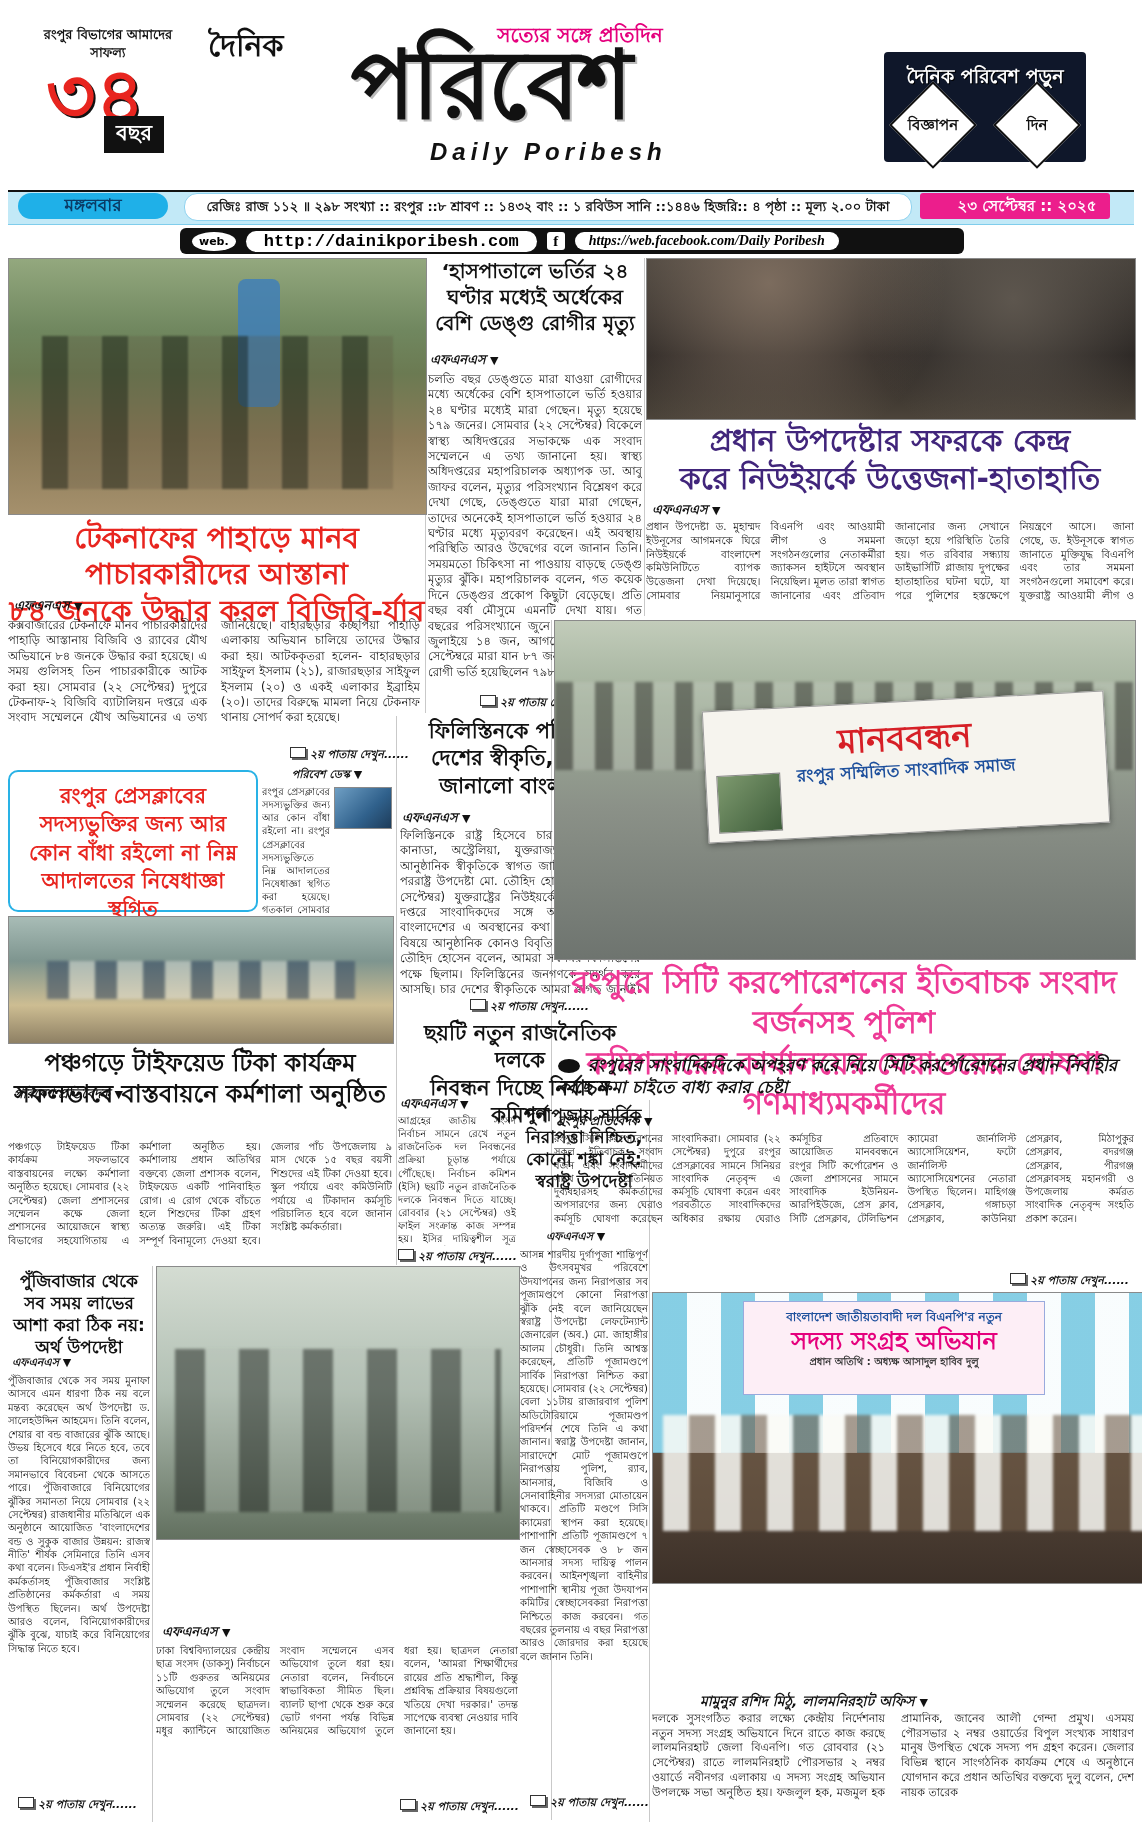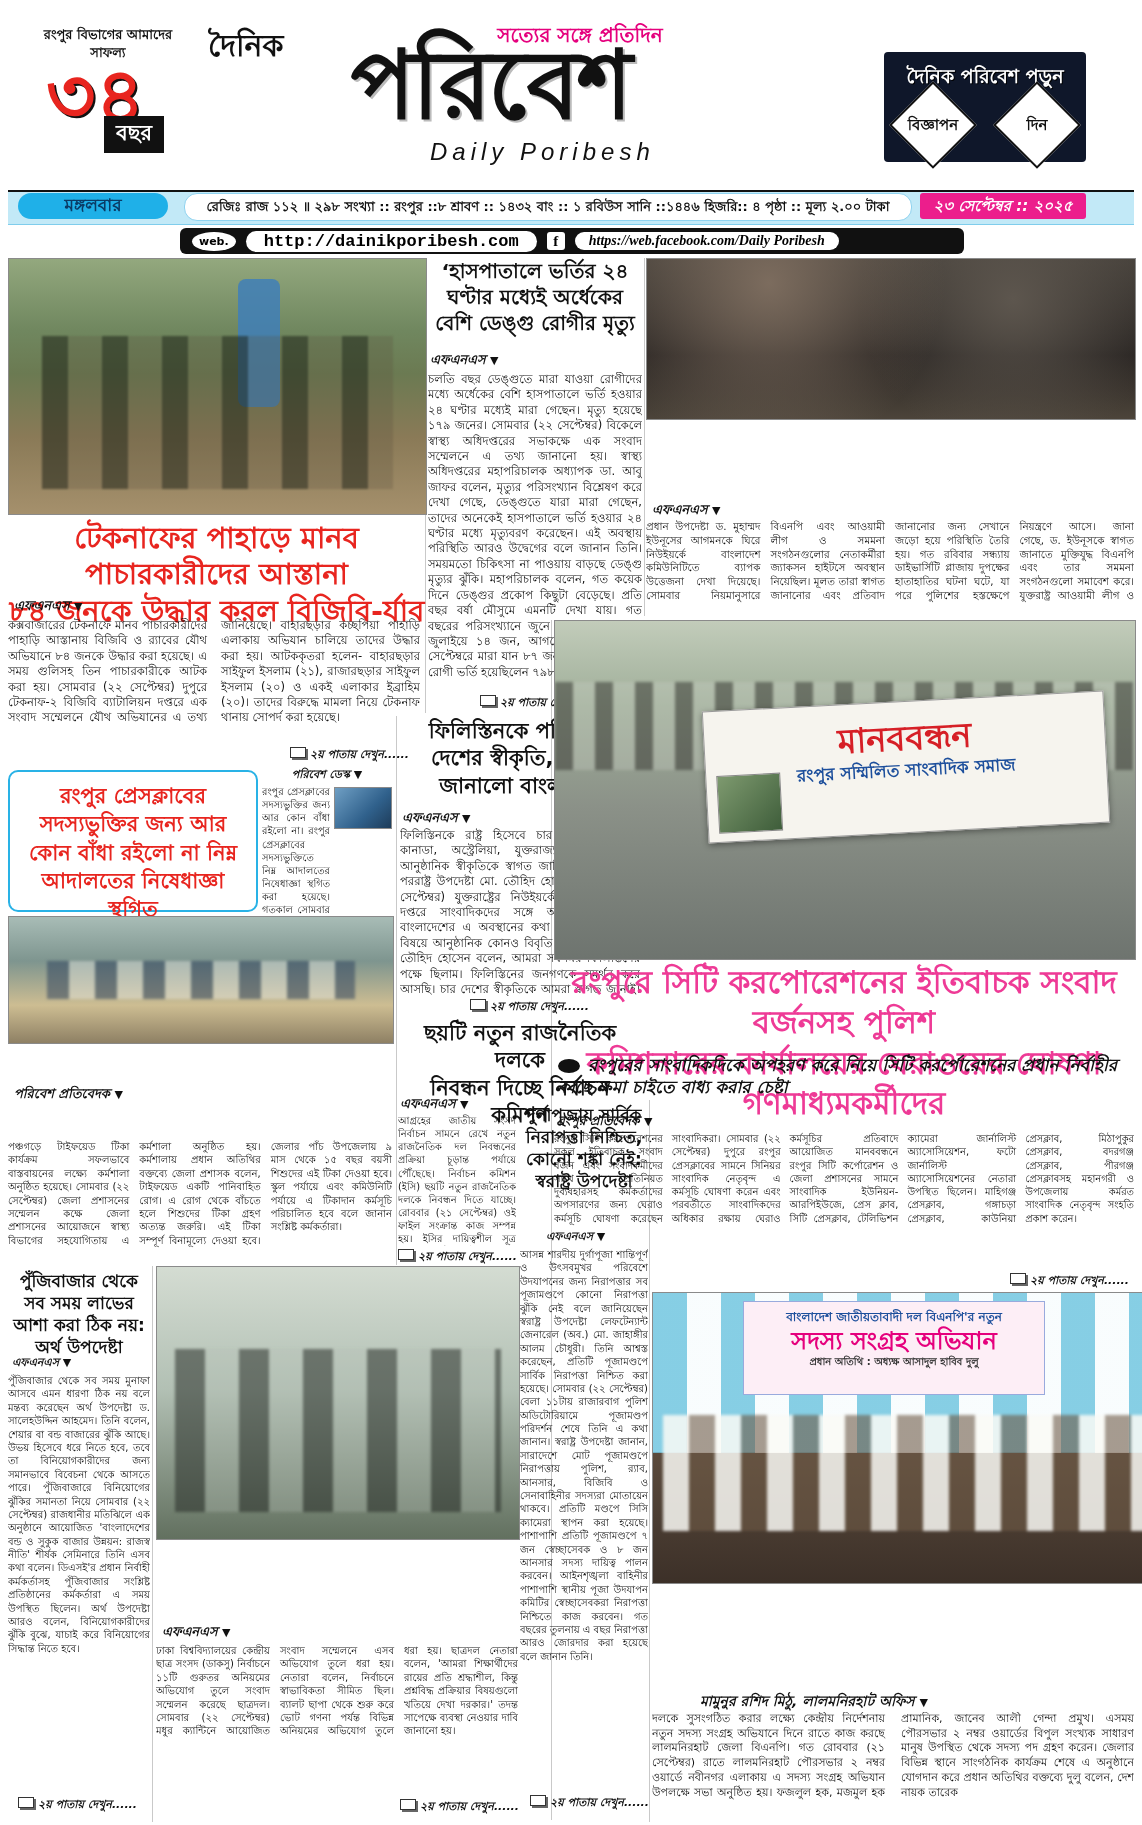--- a/index.html
+++ b/index.html
@@ -17,36 +17,36 @@
                box-shadow:2px 2px 0 #666;margin-right:4px;}
   .vrule{position:absolute;width:1px;background:#c9c9c9;}
   
   .tagline{font-size:13px;font-weight:bold;line-height:1.35;}
   .yearnum{font-size:76px;line-height:1;font-weight:bold;color:#e8251f;
            text-shadow:2px 2px 0 #111;}
   .yearlbl{background:#111;color:#fff;font-size:21px;font-weight:bold;padding:1px 12px;}
   .logo-top{font-size:30px;font-weight:bold;}
   .logo-main{font-size:95px;line-height:1;font-weight:bold;letter-spacing:-3px;
              text-shadow:2px 2px 0 #bbb;}
-  .logo-sub{font-size:24px;font-weight:normal;font-style:italic;letter-spacing:5px;
+  .logo-sub{font-size:24px;font-weight:bold;font-style:italic;letter-spacing:5px;
             font-family:"Liberation Sans",sans-serif;}
   .slogan{color:#e5007d;font-size:20px;font-weight:bold;}
   .adbox{background:#0f172a;border-radius:4px;}
   .adbox .l1{color:#fff;font-size:19px;font-weight:bold;text-shadow:1px 1px 0 #000;}
   .diamond{display:inline-block;background:#fff;border:2px solid #111;transform:rotate(45deg);
            width:58px;height:58px;position:relative;}
   .diamond span{position:absolute;left:50%;top:50%;transform:translate(-50%,-50%) rotate(-45deg);
                 font-size:15px;font-weight:bold;white-space:nowrap;}
   .bluestrip{background:#c2e9f7;border-top:2px solid #111;border-bottom:1px solid #7fcdec;}
   .daybox{background:#1fb0e8;border-radius:14px;color:#0a3c66;font-weight:bold;font-size:17px;
           display:flex;align-items:center;justify-content:center;}
   .regpill{background:#fff;border:1px solid #8ed2ef;border-radius:13px;font-size:13px;font-weight:bold;
            display:flex;align-items:center;justify-content:center;white-space:nowrap;overflow:hidden;}
-  .datebox{background:#ec1e8c;color:#fff;font-weight:bold;font-style:italic;font-size:15px;
-           display:flex;align-items:center;justify-content:center;border-radius:3px;}
+  .datebox{background:#ec1e8c;color:#fff;font-weight:bold;font-size:15px;
+           display:flex;align-items:center;justify-content:center;border-radius:3px;padding-left:24px;}
   .webbar{background:#111;border-radius:6px;display:flex;align-items:center;gap:10px;padding:0 12px;}
   .weboval{background:#fff;color:#000;border-radius:50%;font-size:11px;font-weight:bold;padding:3px 7px;}
   .urlpill{background:#fff;color:#000;border-radius:12px;font-size:17px;font-weight:bold;padding:1px 18px;font-family:Liberation Mono, monospace;}
   .fbsq{background:#fff;color:#000;width:18px;height:18px;border-radius:3px;display:flex;
         align-items:center;justify-content:center;font-family:"Liberation Serif",serif;
         font-weight:bold;font-size:15px;}
   .fbpill{background:#fff;color:#000;border-radius:12px;font-size:14px;font-weight:bold;
           font-style:italic;padding:1px 14px;font-family:"Liberation Serif",serif;}
   
   .hl-red{color:#e8251f;font-size:29px;font-weight:bold;line-height:1.25;}
@@ -175,20 +175,24 @@
   <div class="abs byline" style="left:430px;top:350px;">
     <span>এফএনএস</span>
     <span class="marker">▼</span>
   </div>
   <div class="abs body-txt just" style="left:428px;top:372px;width:214px;height:318px;">চলতি বছর ডেঙ্গুতে মারা যাওয়া রোগীদের মধ্যে অর্ধেকের বেশি হাসপাতালে ভর্তি হওয়ার ২৪ ঘণ্টার মধ্যেই মারা গেছেন। মৃত্যু হয়েছে ১৭৯ জনের। সোমবার (২২ সেপ্টেম্বর) বিকেলে স্বাস্থ্য অধিদপ্তরের সভাকক্ষে এক সংবাদ সম্মেলনে এ তথ্য জানানো হয়। স্বাস্থ্য অধিদপ্তরের মহাপরিচালক অধ্যাপক ডা. আবু জাফর বলেন, মৃত্যুর পরিসংখ্যান বিশ্লেষণ করে দেখা গেছে, ডেঙ্গুতে যারা মারা গেছেন, তাদের অনেকেই হাসপাতালে ভর্তি হওয়ার ২৪ ঘণ্টার মধ্যে মৃত্যুবরণ করেছেন। এই অবস্থায় পরিস্থিতি আরও উদ্বেগের বলে জানান তিনি। সময়মতো চিকিৎসা না পাওয়ায় বাড়ছে ডেঙ্গু মৃত্যুর ঝুঁকি। মহাপরিচালক বলেন, গত কয়েক দিনে ডেঙ্গুর প্রকোপ কিছুটা বেড়েছে। প্রতি বছর বর্ষা মৌসুমে এমনটি দেখা যায়। গত বছরের পরিসংখ্যানে জুনে মারা যান ৮ জন, জুলাইয়ে ১৪ জন, আগস্টে ৩০ জন এবং সেপ্টেম্বরে মারা যান ৮৭ জন। সে বছরের জুনে রোগী ভর্তি হয়েছিলেন ৭৯৮ জন, জুলাইয়ে</div>
   <div class="abs jump" style="left:480px;top:694px;">
     <span class="jicon"></span><span>২য় পাতায় দেখুন......</span>
   </div>
 
   <div class="photo ph-crowd" style="left:646px;top:258px;width:488px;height:160px;"></div>
+  <div class="abs hl-purple center" style="left:646px;top:422px;width:488px;">
+    <div>প্রধান উপদেষ্টার সফরকে কেন্দ্র</div>
+    <div>করে নিউইয়র্কে উত্তেজনা-হাতাহাতি</div>
+  </div>
   <div class="abs byline" style="left:652px;top:500px;">
     <span>এফএনএস</span>
     <span class="marker">▼</span>
   </div>
   <div class="abs body-txt just" style="left:646px;top:520px;width:488px;height:96px;column-count:4;column-gap:10px;font-size:10.3px;">প্রধান উপদেষ্টা ড. মুহাম্মদ ইউনূসের আগমনকে ঘিরে নিউইয়র্কে বাংলাদেশ কমিউনিটিতে ব্যাপক উত্তেজনা দেখা দিয়েছে। সোমবার নিয়মানুসারে বিএনপি এবং আওয়ামী লীগ ও সমমনা সংগঠনগুলোর নেতাকর্মীরা জ্যাকসন হাইটসে অবস্থান নিয়েছিল। মূলত তারা স্বাগত জানানোর এবং প্রতিবাদ জানানোর জন্য সেখানে জড়ো হয়ে পরিস্থিতি তৈরি হয়। গত রবিবার সন্ধ্যায় ডাইভার্সিটি প্লাজায় দুপক্ষের হাতাহাতির ঘটনা ঘটে, যা পরে পুলিশের হস্তক্ষেপে নিয়ন্ত্রণে আসে। জানা গেছে, ড. ইউনূসকে স্বাগত জানাতে মুক্তিযুদ্ধ বিএনপি এবং তার সমমনা সংগঠনগুলো সমাবেশ করে। যুক্তরাষ্ট্র আওয়ামী লীগ ও তার সহযোগী সংগঠনগুলো 'যেখানে ইউনূস-সেখানেই প্রতিরোধ' শীর্ষক ব্যানারে কর্মসূচি ঘোষণা করেছে।</div>
 
   <div class="abs hl-black-md center" style="left:400px;top:718px;width:240px;">ফিলিস্তিনকে পশ্চিমা ৪ দেশের স্বীকৃতি, স্বাগত জানালো বাংলাদেশ</div>
   <div class="abs byline" style="left:402px;top:808px;">
     <span>এফএনএস</span>
     <span class="marker">▼</span>
@@ -215,20 +219,24 @@
   <div class="abs byline" style="left:558px;top:1112px;font-size:12.5px;">
     <span>রংপুর প্রতিবেদক</span>
     <span class="marker">▼</span>
   </div>
   <div class="abs body-txt just" style="left:554px;top:1132px;width:580px;height:152px;column-count:5;column-gap:9px;font-size:9.9px;">রংপুর সিটি করপোরেশনের সকল ইতিবাচক সংবাদ বর্জন এবং সংবাদকর্মীদের সাথে প্রতিনিয়ত দুর্ব্যবহারসহ কর্মকর্তাদের অপসারণের জন্য ঘেরাও কর্মসূচি ঘোষণা করেছেন সাংবাদিকরা। সোমবার (২২ সেপ্টেম্বর) দুপুরে রংপুর প্রেসক্লাবের সামনে সিনিয়র সাংবাদিক নেতৃবৃন্দ এ কর্মসূচি ঘোষণা করেন এবং পরবর্তীতে সাংবাদিকদের অধিকার রক্ষায় ঘেরাও কর্মসূচির প্রতিবাদে আয়োজিত মানববন্ধনে রংপুর সিটি কর্পোরেশন ও জেলা প্রশাসনের সামনে সাংবাদিক ইউনিয়ন-আরপিইউজে, প্রেস ক্লাব, সিটি প্রেসক্লাব, টেলিভিশন ক্যামেরা জার্নালিস্ট অ্যাসোসিয়েশন, ফটো জার্নালিস্ট অ্যাসোসিয়েশনের নেতারা উপস্থিত ছিলেন। মাহিগঞ্জ প্রেসক্লাব, গঙ্গাচড়া প্রেসক্লাব, কাউনিয়া প্রেসক্লাব, মিঠাপুকুর প্রেসক্লাব, বদরগঞ্জ প্রেসক্লাব, পীরগঞ্জ প্রেসক্লাবসহ মহানগরী ও উপজেলায় কর্মরত সাংবাদিক নেতৃবৃন্দ সংহতি প্রকাশ করেন।</div>
   <div class="abs jump" style="left:1010px;top:1272px;">
     <span class="jicon"></span><span>২য় পাতায় দেখুন......</span>
   </div>
 
   <div class="photo ph-meeting" style="left:8px;top:916px;width:384px;height:126px;"></div>
+  <div class="abs hl-black-lg center" style="left:8px;top:1048px;width:384px;">
+    <div>পঞ্চগড়ে টাইফয়েড টিকা কার্যক্রম</div>
+    <div>সফলভাবে বাস্তবায়নে কর্মশালা অনুষ্ঠিত</div>
+  </div>
   <div class="abs byline" style="left:14px;top:1084px;">
     <span>পরিবেশ প্রতিবেদক</span>
     <span class="marker">▼</span>
   </div>
   <div class="abs body-txt just" style="left:8px;top:1140px;width:384px;height:118px;column-count:3;column-gap:10px;font-size:10px;">পঞ্চগড়ে টাইফয়েড টিকা কার্যক্রম সফলভাবে বাস্তবায়নের লক্ষ্যে কর্মশালা অনুষ্ঠিত হয়েছে। সোমবার (২২ সেপ্টেম্বর) জেলা প্রশাসনের সম্মেলন কক্ষে জেলা প্রশাসনের আয়োজনে স্বাস্থ্য বিভাগের সহযোগিতায় এ কর্মশালা অনুষ্ঠিত হয়। কর্মশালায় প্রধান অতিথির বক্তব্যে জেলা প্রশাসক বলেন, টাইফয়েড একটি পানিবাহিত রোগ। এ রোগ থেকে বাঁচতে হলে শিশুদের টিকা গ্রহণ অত্যন্ত জরুরি। এই টিকা সম্পূর্ণ বিনামূল্যে দেওয়া হবে। জেলার পাঁচ উপজেলায় ৯ মাস থেকে ১৫ বছর বয়সী শিশুদের এই টিকা দেওয়া হবে। স্কুল পর্যায়ে এবং কমিউনিটি পর্যায়ে এ টিকাদান কর্মসূচি পরিচালিত হবে বলে জানান সংশ্লিষ্ট কর্মকর্তারা।</div>
 
   <div class="abs hl-black-md center" style="left:398px;top:1020px;width:244px;">
     <div>ছয়টি নতুন রাজনৈতিক দলকে</div>
     <div>নিবন্ধন দিচ্ছে নির্বাচন কমিশন</div>
   </div>

